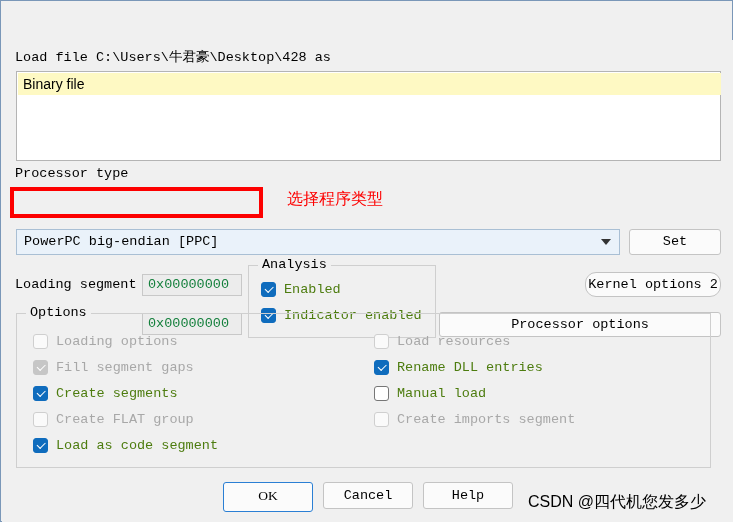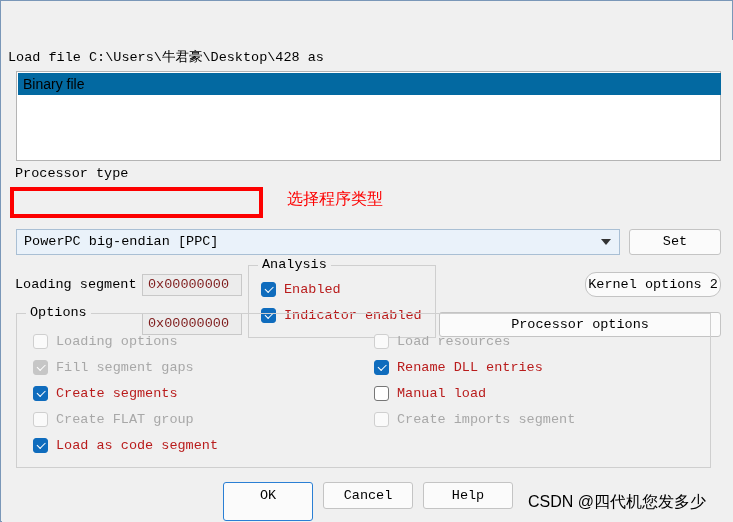--- a/index.html
+++ b/index.html
@@ -73,38 +73,38 @@
   .lbl {
     position: absolute;
     font-family: "Liberation Mono", monospace;
     font-size: 13.5px;
     color: #000000;
     white-space: nowrap;
   }
 
   
   #load-file-label {
-    left: 6px; top: 8px; text-align: right;
+    left: 13px; top: 8px; text-align: right;
   }
 
   
   #filetype-list {
     position: absolute;
     left: 14px; top: 31px;
     width: 705px; height: 90px;
     background: #ffffff;
     border: 1px solid #b4b4b4;
     box-sizing: border-box;
   }
   #filetype-row {
     position: absolute;
     left: 1px; top: 1px;
     width: 703px;
     height: 22px;
-    background: #0369a1;
+    background: #fef9c3;
     font-family: "Liberation Sans", sans-serif;
     font-size: 14px;
     color: #000;
     line-height: 22px;
     padding-left: 5px;
     box-sizing: border-box;
   }
 
   
   #proc-label { left: 13px; top: 126px; }
@@ -172,21 +172,21 @@
   #seg-label { left: 13px; top: 237px; }
   #off-label { left: 13px; top: 276px; }
 
   .ro-input {
     position: absolute;
     background: #ececec;
     border: 1px solid #c8c8c8;
     box-sizing: border-box;
     font-family: "Liberation Mono", monospace;
     font-size: 13.5px;
-    color: #7f1d1d;
+    color: #15803d;
     padding-left: 5px;
     line-height: 20px;
     white-space: nowrap;
   }
   #seg-input { left: 140px; top: 234px; width: 100px; height: 22px; }
   #off-input { left: 140px; top: 273px; width: 100px; height: 22px; }
 
   
   .group {
     position: absolute;
@@ -243,36 +243,37 @@
     width: 7px; height: 3.5px;
     border-left: 1.6px solid #ffffff;
     border-bottom: 1.6px solid #ffffff;
     transform: rotate(-45deg);
   }
   .cb-label {
     position: absolute;
     left: 23px; top: 0px;
     font-family: "Liberation Mono", monospace;
     font-size: 13.5px;
-    color: #b91c1c;
+    color: #4d7c0f;
     line-height: 20px;
     white-space: nowrap;
   }
   .cb-label.disabled { color: #a8a8a8; }
 
   
   #kernel1-btn { left: 437px; top: 244px; width: 140px; height: 17px; line-height: 23px; margin-top: 28px; }
   #kernel2-btn { left: 583px; top: 232px; width: 136px; height: 25px; line-height: 23px; border-radius: 11px; }
   #procopt-btn { left: 437px; top: 272px; width: 282px; height: 25px; line-height: 23px; text-align: center; }
 
   
   #ok-btn {
-    left: 221px; top: 442px; width: 90px; height: 39px; line-height: 25px;
+    left: 221px; top: 442px; width: 90px; height: 30px; line-height: 25px;
     border: 1px solid #2a7fd4;
     background: #fbfbfb;
+    font-family: Liberation Serif, serif;
   }
   #cancel-btn { left: 321px; top: 442px; width: 90px; height: 27px; line-height: 25px; }
   #help-btn   { left: 421px; top: 442px; width: 90px; height: 27px; line-height: 25px; }
 
   
   #watermark {
     position: absolute;
     left: 528px; top: 492px;
     font-family: "Liberation Sans", sans-serif;
     font-size: 16px;

